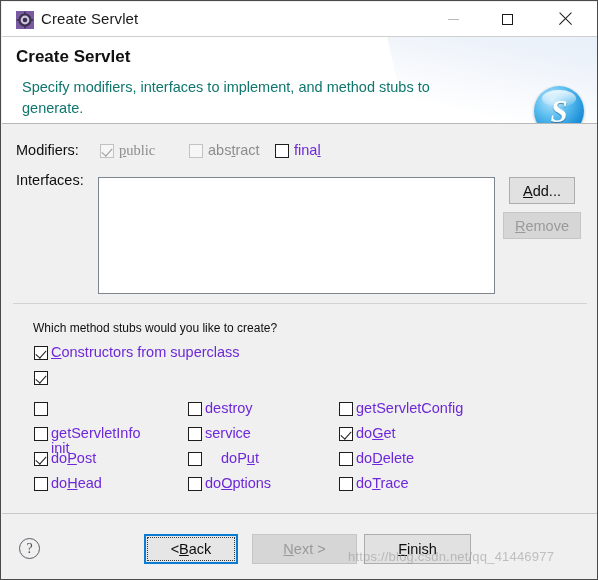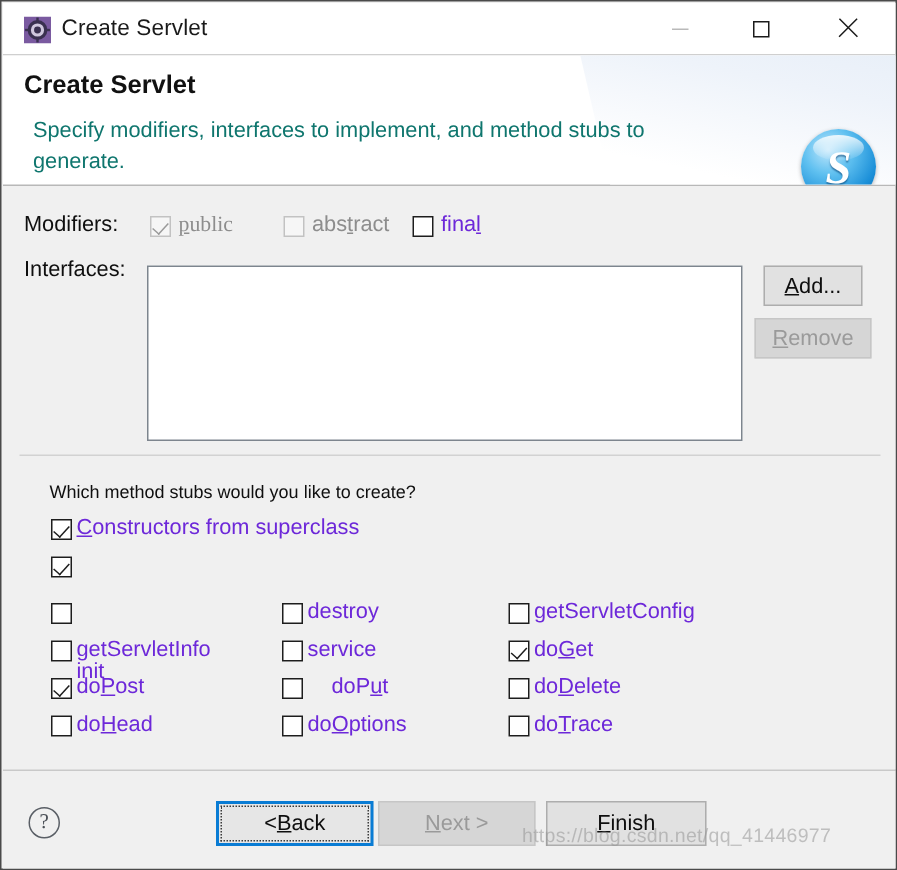--- a/index.html
+++ b/index.html
@@ -262,21 +262,21 @@
     border: 1.4px solid #5a5f66;
     color: #4a4f56;
     font-size: 14px;
     display: flex;
     align-items: center;
     justify-content: center;
     box-sizing: border-box;
     font-family: "Liberation Serif", serif;
   }
   #btn-back {
-    left: 143px; top: 533px; width: 105px; height: 30px;
+    left: 143px; top: 533px; width: 94px; height: 30px;
     border: 2px solid #0a7cd4;
     background: #e6e6e6;
   }
   #btn-back .inner-focus {
     position: absolute;
     left: 1px; top: 1px; right: 1px; bottom: 1px;
     border: 1px dotted #3b3b3b;
     pointer-events: none;
   }
   #btn-next   { left: 251px; top: 533px; width: 105px; height: 30px; }

